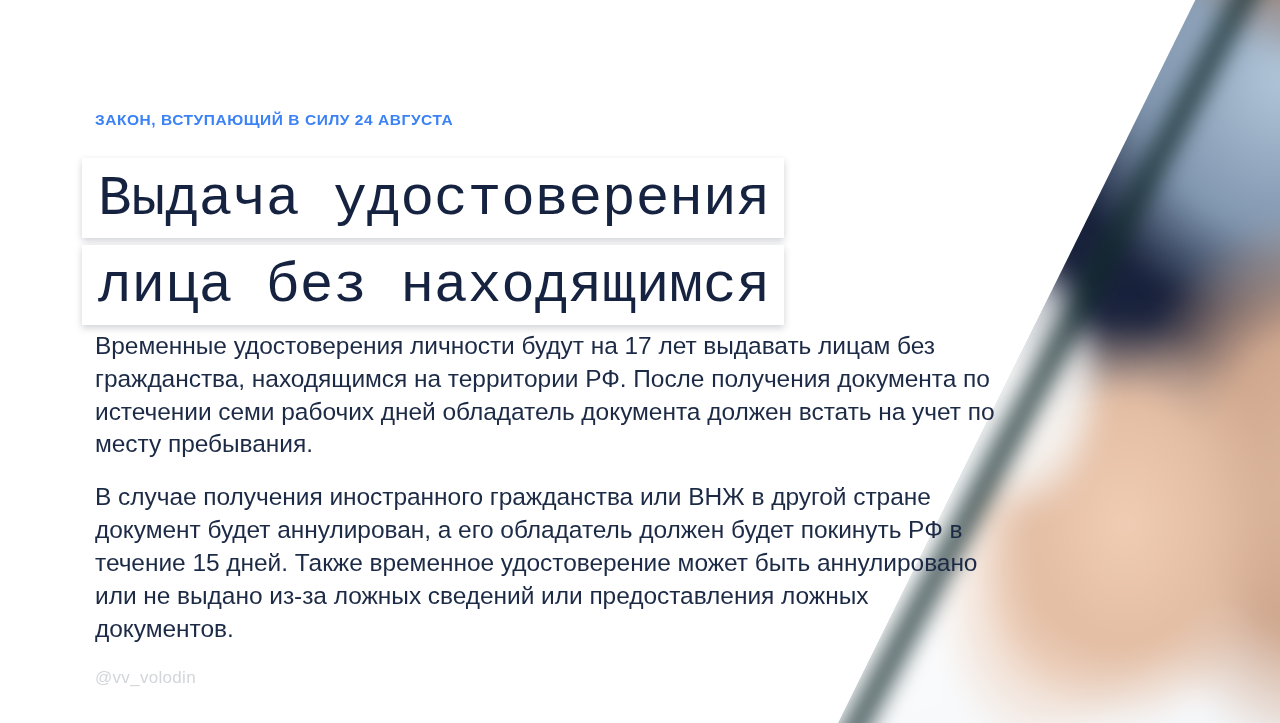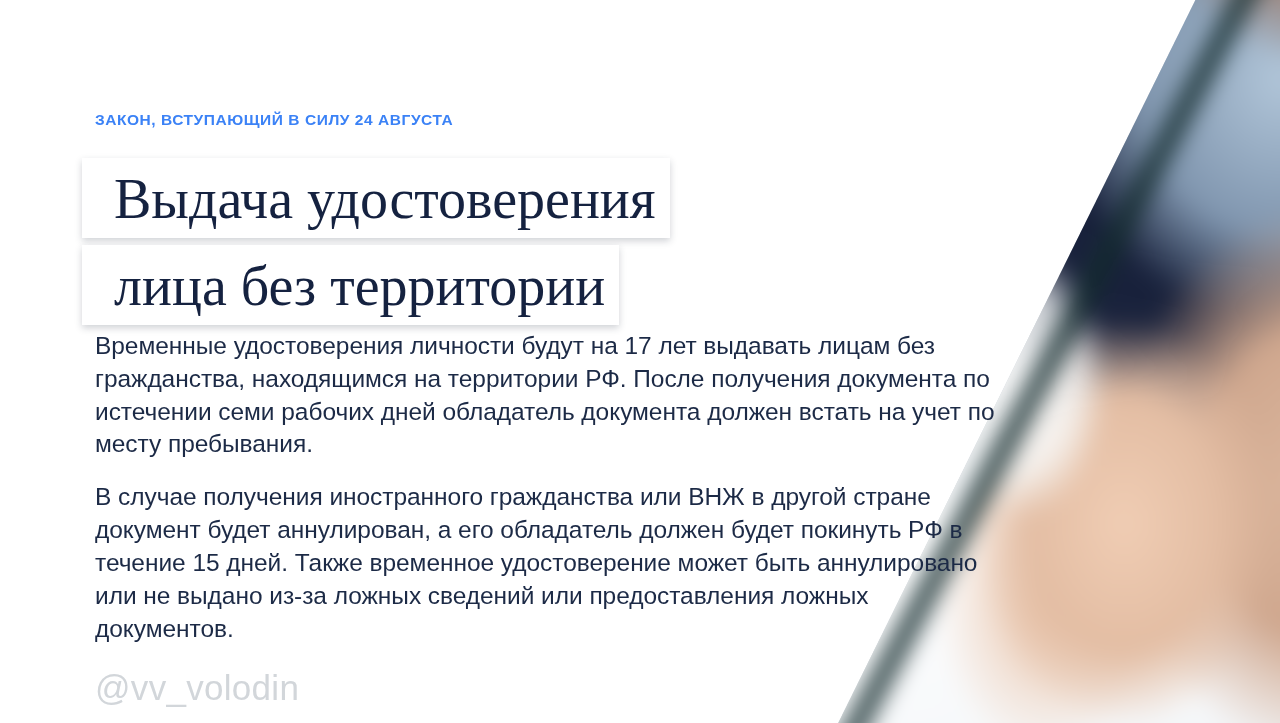--- a/index.html
+++ b/index.html
@@ -125,24 +125,24 @@
   .headline {
     position: absolute;
     left: 0;
     top: 158px;
   }
 
   .headline .hl-line {
     display: inline-block;
     background: #ffffff;
     color: #152240;
-    font-family: Liberation Serif, serif;
+    font-family: Liberation Mono, monospace;
     font-size: 56px;
     line-height: 1.0;
-    padding: 13px 14px 11px 32px;
+    padding: 13px 14px 11px 16px;
     white-space: nowrap;
     box-shadow: 0 3px 7px rgba(40,50,70,.22);
   }
   .headline .hl-row { margin-bottom: 7px; }
 
   .body-text {
     position: absolute;
     left: 13px;
     top: 330px;
     width: 905px;
@@ -154,21 +154,21 @@
     font-size: 24.5px;
     line-height: 1.34;
     letter-spacing: -0.05px;
   }
   .body-text p:last-child { margin-bottom: 12px; }
 
   .handle {
     position: absolute;
     left: 13px;
     top: 668px;
-    font-size: 35px;
+    font-size: 17px;
     color: #d2d6da;
     letter-spacing: .3px;
   }
 </style>
 </head>
 <body>
 
 <div class="slide">
 
   <div class="photo-panel">
@@ -189,21 +189,21 @@
 
   <div class="content">
 
     <div class="eyebrow">ЗАКОН, ВСТУПАЮЩИЙ В СИЛУ 24 АВГУСТА</div>
 
     <div class="headline">
       <div class="hl-row">
         <span class="hl-line">Выдача удостоверения</span>
       </div>
       <div class="hl-row">
-        <span class="hl-line">лица без территории</span>
+        <span class="hl-line">лица без находящимся</span>
       </div>
     </div>
 
     <div class="body-text">
       <p>Временные удостоверения личности будут на 17 лет выдавать лицам без гражданства, находящимся на территории РФ. После получения документа по истечении семи рабочих дней обладатель документа должен встать на учет по месту пребывания.</p>
       <p>В случае получения иностранного гражданства или ВНЖ в другой стране документ будет аннулирован, а его обладатель должен будет покинуть РФ в течение 15 дней. Также временное удостоверение может быть аннулировано или не выдано из-за ложных сведений или предоставления ложных документов.</p>
     </div>
 
     <div class="handle">@vv_volodin</div>
 

